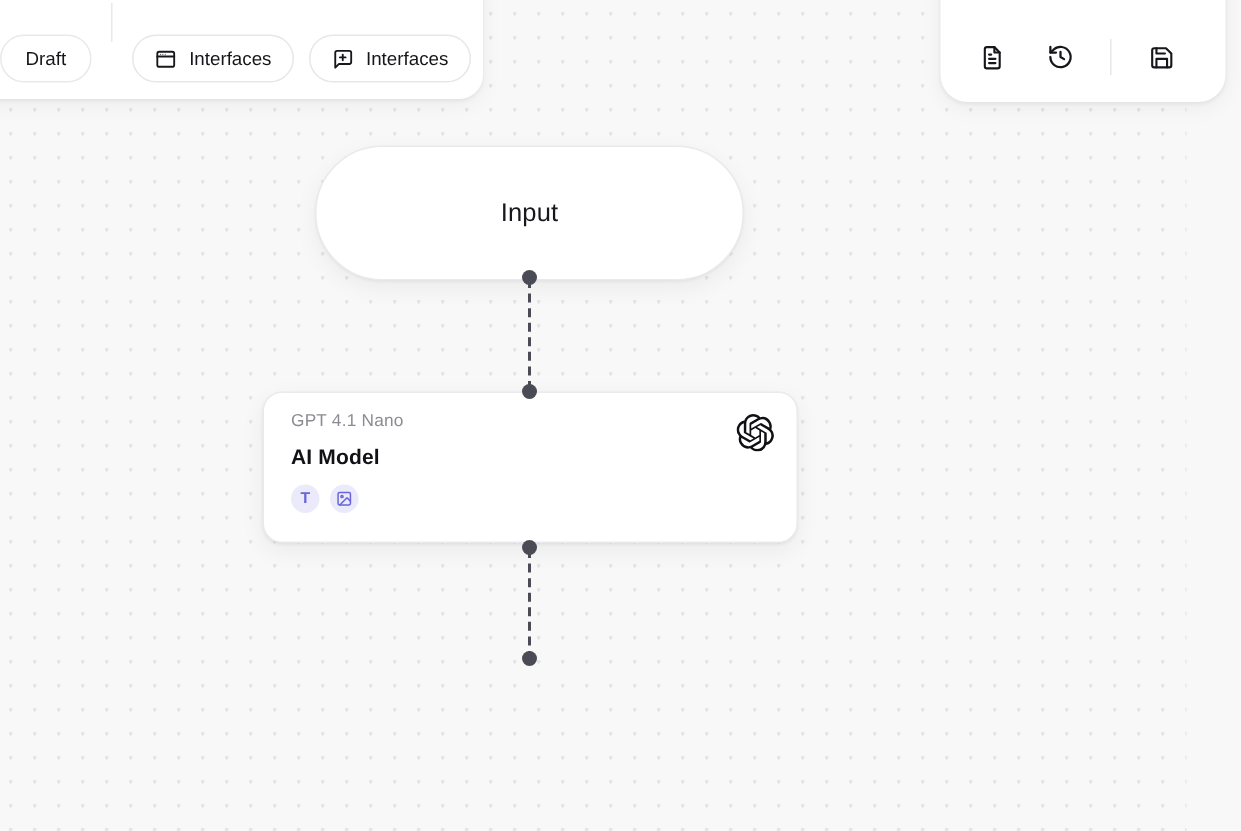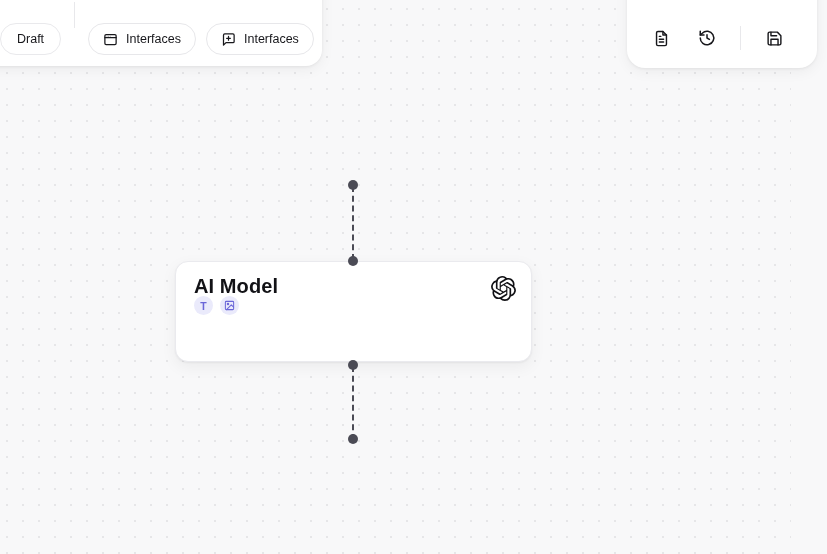--- a/index.html
+++ b/index.html
@@ -140,25 +140,26 @@
 
   .model-sub {
     font-size: 11.5px;
     color: #8b8b93;
     letter-spacing: .15px;
     line-height: 1;
     margin-bottom: 9px;
   }
 
   .model-title {
-    font-size: 20px;
+    font-size: 14px;
     font-weight: 700;
     color: #121216;
     letter-spacing: .1px;
     line-height: 1;
+    margin-bottom: 12px;
   }
 
   .badges { display: flex; gap: 7px; }
 
   .badge {
     width: 19px; height: 19px;
     border-radius: 999px;
     background: #eaeafb;
     display: inline-flex;
     align-items: center;
@@ -262,23 +263,27 @@
           <path d="M17 21v-8H7v8"></path>
           <path d="M7 3v5h8"></path>
         </svg>
       </span>
     </div>
   </div>
 
   <div class="edge" style="left:352px; top:186px; height:74px;"></div>
   <div class="edge" style="left:352px; top:366px; height:74px;"></div>
 
+  <div id="node-input" class="node node-pill">
+    <span>Input</span>
+  </div>
   <div class="port" style="left:348px; top:180px;"></div>
 
   <div id="node-model" class="node">
+    <div class="model-sub">GPT 4.1 Nano</div>
     <div class="model-title">AI Model</div>
 
     <div class="badges">
       <span class="badge">
         <span>T</span>
       </span>
       <span class="badge">
         <span class="icon">
           <svg width="11" height="11" viewBox="0 0 24 24" fill="none" stroke="#6a66d8" stroke-width="2.2" stroke-linecap="round" stroke-linejoin="round">
             <rect x="3" y="3" width="18" height="18" rx="2"></rect>

